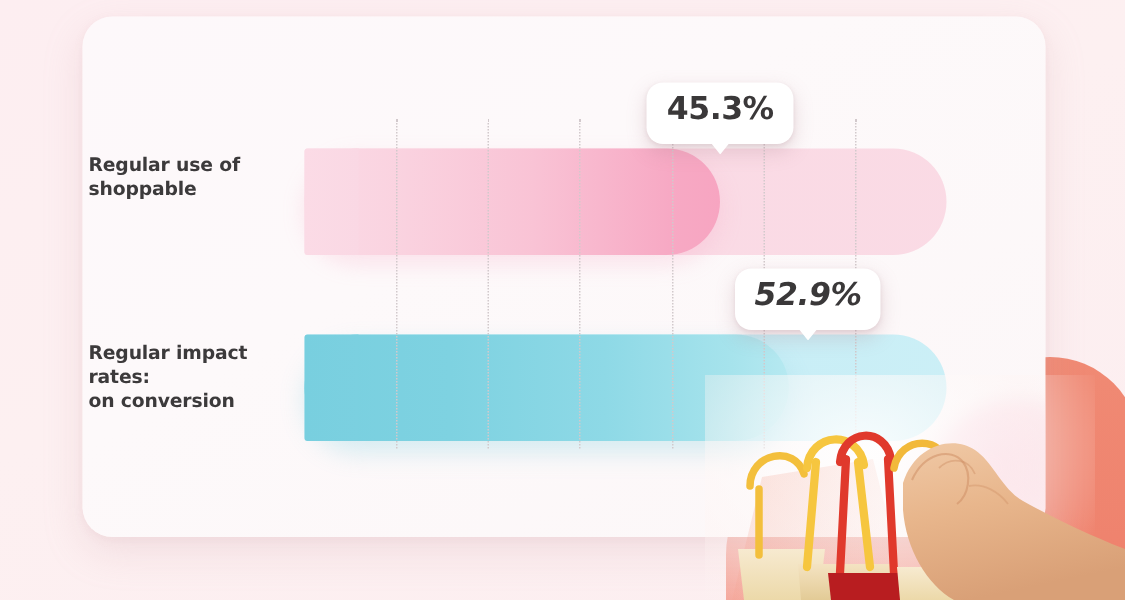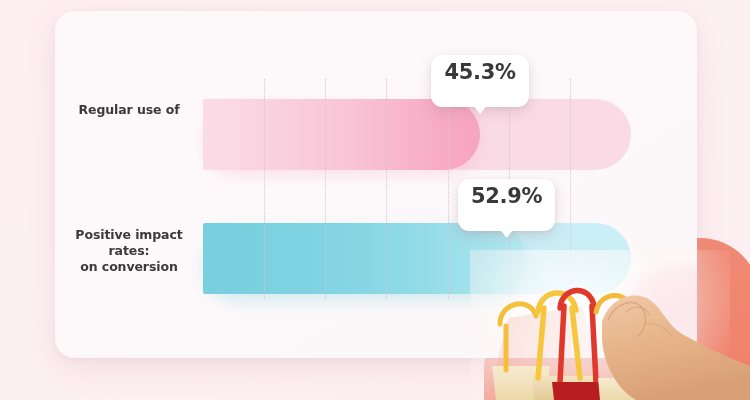--- a/index.html
+++ b/index.html
@@ -143,35 +143,35 @@
   }
   .bar-fill.pink::before  { background: linear-gradient(90deg, #fbdbe6 0%, #fad8e4 100%); border-radius: 2px 0 0 2px; }
   .bar-fill.blue::before  { background: linear-gradient(90deg, #78cfdf 0%, #7bd0e0 100%); border-radius: 2px 0 0 2px; }
   .bar-track.pink::before { background: rgba(250,219,229,.75); border-radius: 2px 0 0 2px; }
   .bar-track.blue::before { background: rgba(199,238,246,.70); border-radius: 2px 0 0 2px; }
 
   
   .cat-label {
     position: absolute;
     width: 140px;
-    text-align: center;
+    text-align: left;
     font-family: "DejaVu Sans", sans-serif;
     font-size: 12.5px;
     font-weight: 700;
     line-height: 16px;
     color: #3c3a3b;
     letter-spacing: -0.1px;
   }
 
   
   .tooltip {
     position: absolute;
     background: #ffffff;
     border-radius: 11px;
-    padding: 5px 13px 23px 13px;
+    padding: 5px 13px 12px 13px;
     font-family: "DejaVu Sans", sans-serif;
     font-size: 21px;
     font-weight: 700;
     color: #3a3839;
     letter-spacing: -0.3px;
     box-shadow: 0 5px 13px rgba(180,140,150,.30), 0 1px 3px rgba(180,140,150,.18);
     white-space: nowrap;
   }
   .tooltip .tail {
     position: absolute;
@@ -200,24 +200,25 @@
 <div id="stage">
 
   <div class="bg-coral"></div>
   <div class="bg-coral-soft"></div>
 
   <div id="card">
     <div class="card-blob-pink"></div>
 
     <div class="cat-label" style="left:4px; top:91px;">
       <div>Regular use of</div>
+      <div>shoppable</div>
     </div>
 
     <div class="cat-label" style="left:4px; top:216px;">
-      <div>Positive impact</div>
+      <div>Regular impact</div>
       <div>rates:</div>
       <div>on conversion</div>
     </div>
 
     <div id="plot">
 
       <div class="bar-row" style="top:28px;">
         <div class="bar-track pink"></div>
         <div class="bar-fill pink" id="fill1" style="width: 276.977px;"></div>
       </div>
@@ -236,21 +237,21 @@
           <div class="gridline" style="left: 366.857px;"></div>
         </div>
 
     </div>
 
     <div class="tooltip" id="tip1" style="left: 376.477px; top: 44px;">
       <span>45.3%</span>
       <span class="tail"></span>
     </div>
 
-    <div class="tooltip" id="tip2" style="left: 403px; top: 168px;">
+    <div class="tooltip" id="tip2" style="left: 435px; top: 168px; font-style: italic;">
       <span>52.9%</span>
       <span class="tail"></span>
     </div>
 
   </div>
 
   <div class="bg-glow"></div>
 
   <div id="hand-group">
     <svg width="264" height="118" viewBox="0 0 264 118">

